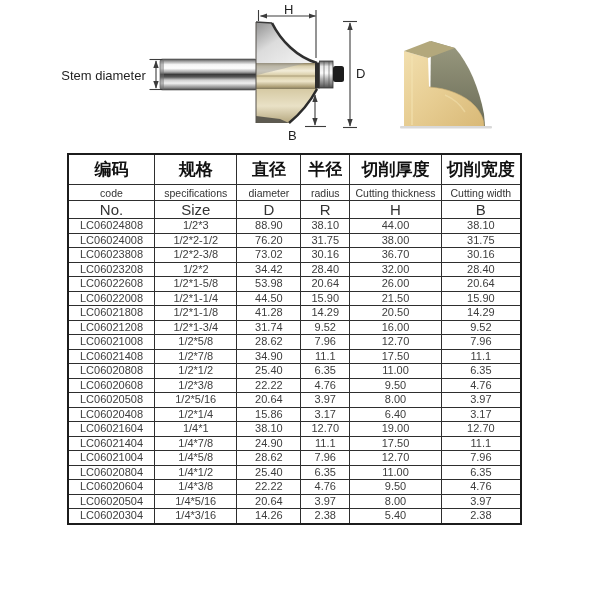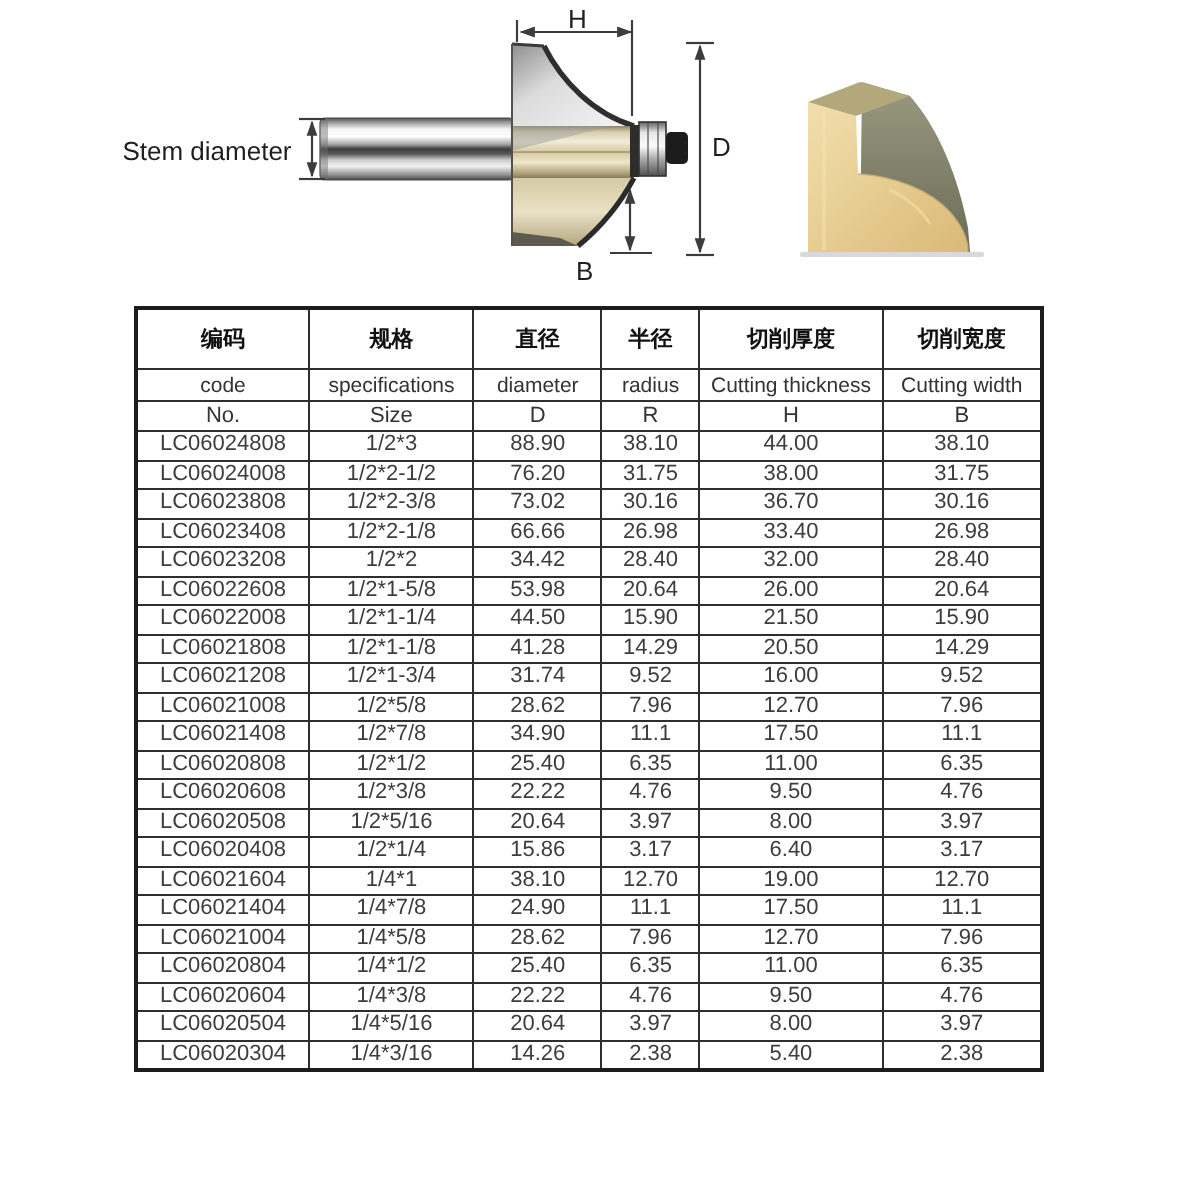--- a/index.html
+++ b/index.html
@@ -20,26 +20,26 @@
   table.spec {
     position:absolute; left:67px; top:153px; width:455px;
     border-collapse:collapse; table-layout:fixed;
     border:2px solid #1c1c1c;
   }
   table.spec th, table.spec td {
     border:1px solid #2e2e2e; text-align:center; vertical-align:middle;
     padding:0; overflow:hidden; white-space:nowrap;
   }
   tr.hdr-cn th {
-    font-size:11px; font-weight:bold; color:#111;
+    font-size:17px; font-weight:bold; color:#111;
     height:29px;
     font-family:"Liberation Sans","DejaVu Sans",sans-serif;
   }
   tr.hdr-en th { font-size:10.5px; font-weight:normal; color:#333; height:15px;margin-left:17px; }
-  tr.hdr-sym th { font-size:11px;  font-weight:normal; color:#333; height:14px; }
+  tr.hdr-sym th { font-size:15px;  font-weight:normal; color:#333; height:14px; }
   tbody td { font-size:11px; color:#3d3d3d; height:13.5px; line-height:13px; }
 </style>
 </head>
 <body>
 
 <div class="diagram">
   <svg width="600" height="153" viewBox="0 0 600 153">
     <defs>
       <marker id="ar" viewBox="0 0 10 10" refX="9" refY="5" markerWidth="7" markerHeight="7" orient="auto-start-reverse">
         <path d="M0,1.5 L10,5 L0,8.5 Z" fill="#3c3c3c"></path>
@@ -222,28 +222,20 @@
       </tr>
       <tr>
         <td>LC06023808</td>
         <td>1/2*2-3/8</td>
         <td>73.02</td>
         <td>30.16</td>
         <td>36.70</td>
         <td>30.16</td>
       </tr>
       <tr>
-        <td>LC06023408</td>
-        <td>1/2*2-1/8</td>
-        <td>66.66</td>
-        <td>26.98</td>
-        <td>33.40</td>
-        <td>26.98</td>
-      </tr>
-      <tr>
         <td>LC06023208</td>
         <td>1/2*2</td>
         <td>34.42</td>
         <td>28.40</td>
         <td>32.00</td>
         <td>28.40</td>
       </tr>
       <tr>
         <td>LC06022608</td>
         <td>1/2*1-5/8</td>

